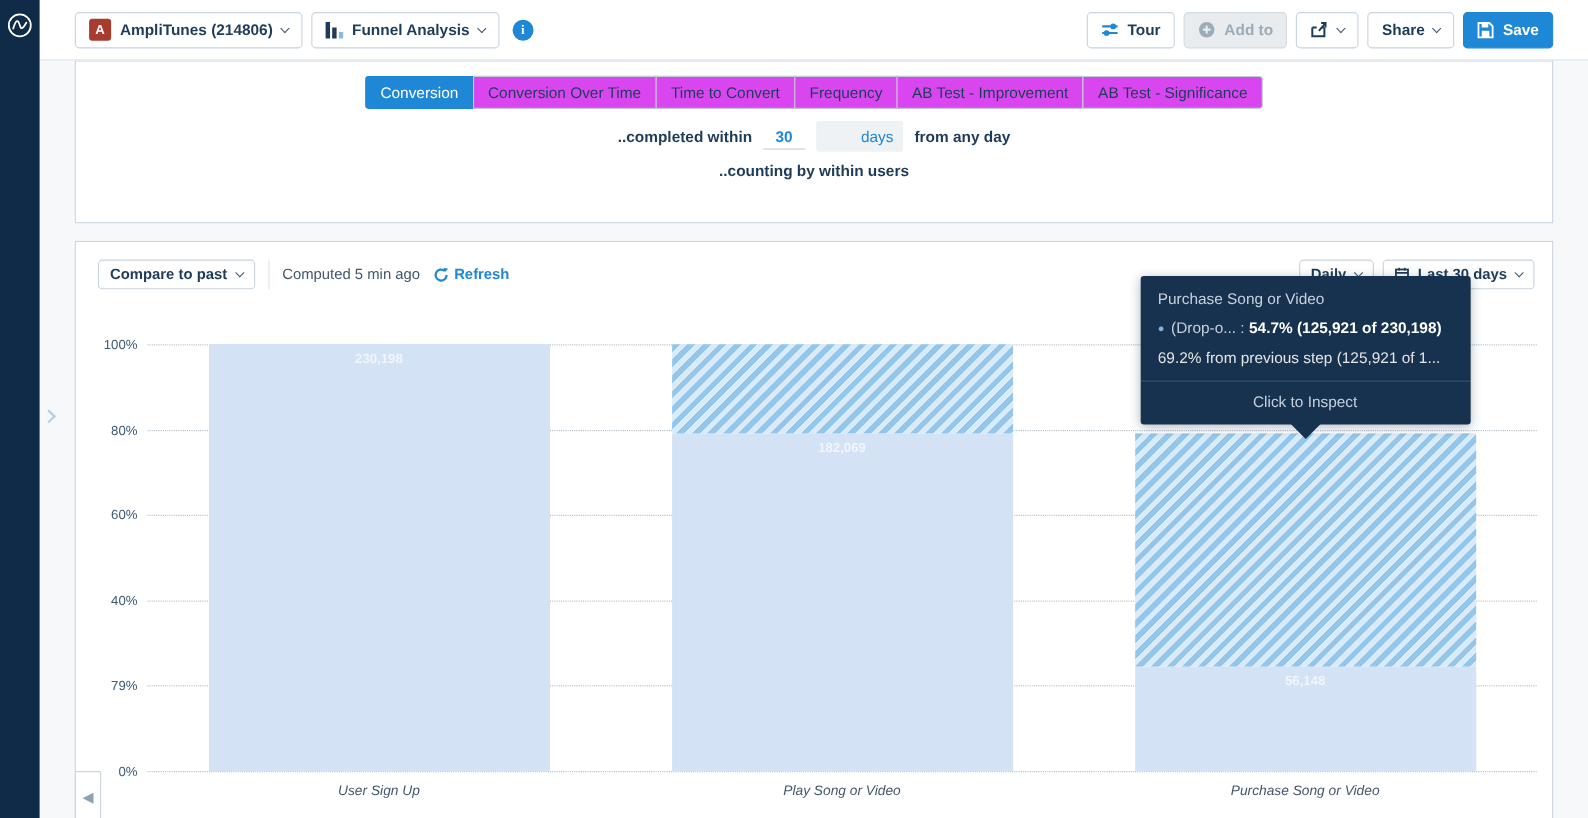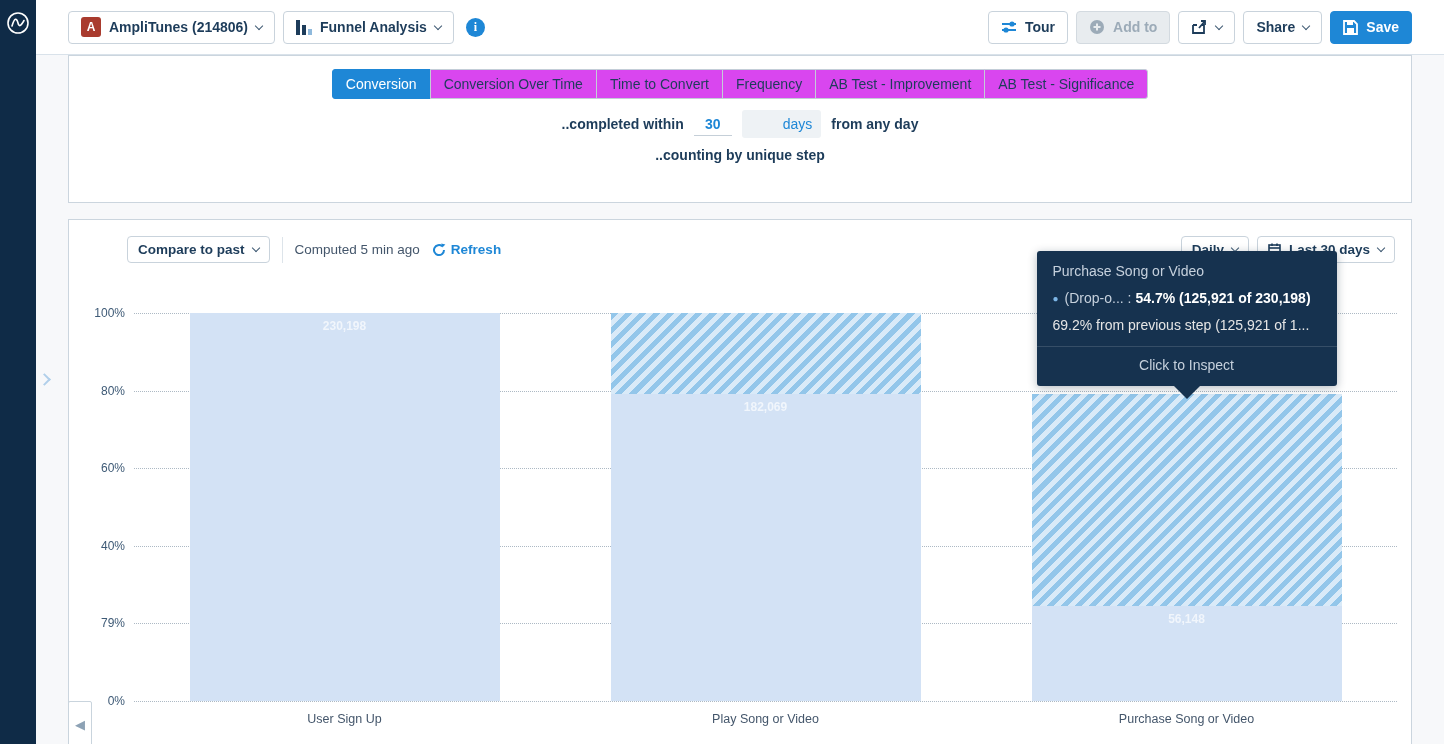--- a/index.html
+++ b/index.html
@@ -54,37 +54,37 @@
   .qrow1{margin-top:11px;} .qrow2{margin-top:8px;} .qrow3{margin-top:9px;}
   .qb{font-weight:700;color:var(--navy);}
   .num-input{width:38px;text-align:center;font-size:14px;font-weight:600;color:var(--accent);
     border:none;border-bottom:1px solid #c5cfd8;background:transparent;padding:3px 0;outline:none;}
   .pill{background:#eef2f5;border:none;border-radius:3px;padding:6px 9px;font-size:14px;cursor:pointer;}
   .pill.blue{color:var(--accent);padding-left:41px;}
   .pill.ph{color:#a9b4c0;font-style:italic;}
 
   
   .chart-header{position:absolute;left:20px;right:16px;top:16px;display:flex;justify-content:space-between;align-items:center;z-index:1;}
-  .ch-left{display:flex;align-items:center;gap:12px;margin-left:38px;}
+  .ch-left{display:flex;align-items:center;gap:12px;}
   .ch-right{display:flex;align-items:flex-end;gap:8px;}
   .vsep{width:1px;height:26px;background:#dde4ea;}
   .computed{font-size:13.5px;color:#44566b;}
   .linkbtn{display:inline-flex;align-items:center;gap:5px;border:none;background:none;color:var(--accent);
     font-size:13.5px;font-weight:700;cursor:pointer;}
 
   
   .ylabels{position:absolute;left:0;top:93px;width:56px;}
   .ylabels div{position:absolute;right:0;font-size:12px;color:#3e5a76;}
   .plot{position:absolute;left:65px;top:93px;width:1263px;height:388px;}
   .grid{position:absolute;left:0;width:100%;border-top:1px dotted #adb9c4;height:0;}
   .bar-solid{position:absolute;background:var(--bar-fill);}
   .bar-hatch{position:absolute;background:repeating-linear-gradient(135deg,var(--hatch-blue) 0 5px,var(--hatch-light) 5px 10px);cursor:pointer;}
   .bar-val{position:absolute;text-align:center;font-size:12px;font-weight:700;color:rgba(255,255,255,.68);}
   .xlabels{position:absolute;left:65px;top:492px;width:1263px;height:20px;}
-  .xlabels div{position:absolute;width:300px;text-align:center;font-size:12.5px;color:#44566b;}
+  .xlabels div{position:absolute;width:300px;text-align:center;font-size:12.5px;color:#44566b;font-style:italic;}
   .pager{position:absolute;left:-1px;top:481px;width:24px;height:46px;background:#fff;border:1px solid #c9d4dd;
     border-radius:2px;display:flex;align-items:center;justify-content:center;color:#8da2b5;font-size:13px;cursor:pointer;}
 
   
   .tooltip{position:absolute;top:31px;width:300px;background:var(--tooltip-bg);border-radius:3px;color:#c6d1dd;
     padding:12px 16px 0;z-index:5;box-shadow:0 2px 10px rgba(10,30,50,.3);cursor:pointer;}
   .tooltip:after{content:"";position:absolute;left:50%;bottom:-13px;margin-left:-14px;
     border:14px solid transparent;border-bottom:none;border-top:14px solid var(--tooltip-bg);}
   .tt-title{font-size:14px;margin-bottom:11px;}
   .tt-line{font-size:14px;margin-bottom:11px;white-space:nowrap;}
@@ -184,21 +184,21 @@
         <div class="tab">AB Test - Improvement</div>
         <div class="tab">AB Test - Significance</div>
       </div>
     <div class="qrow qrow1">
       <span class="qb">..completed within</span>
       <input class="num-input" value="30" style="">
       <button class="pill blue">days</button>
       <span class="qb">from any day</span>
     </div>
     <div class="qrow qrow3">
-      <span class="qb">..counting by unique step</span>
+      <span class="qb">..counting by within users</span>
     </div>
   </section>
 
   <section class="panel chart-panel">
     <div class="chart-header">
       <div class="ch-left">
         <button class="btn sm">
           <span>Compare to past</span>
           <i class="cv"></i>
         </button>

